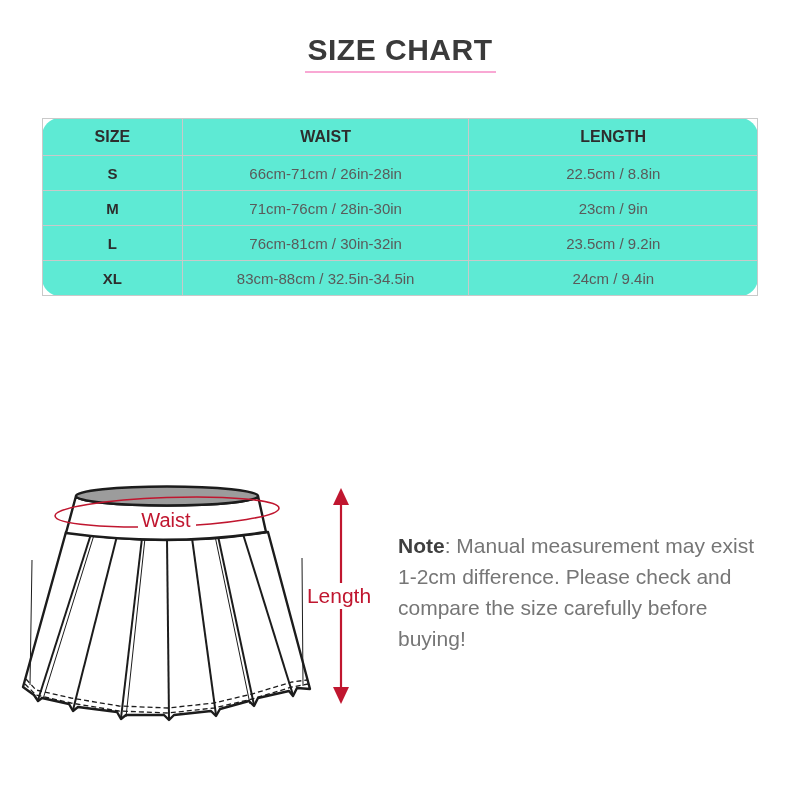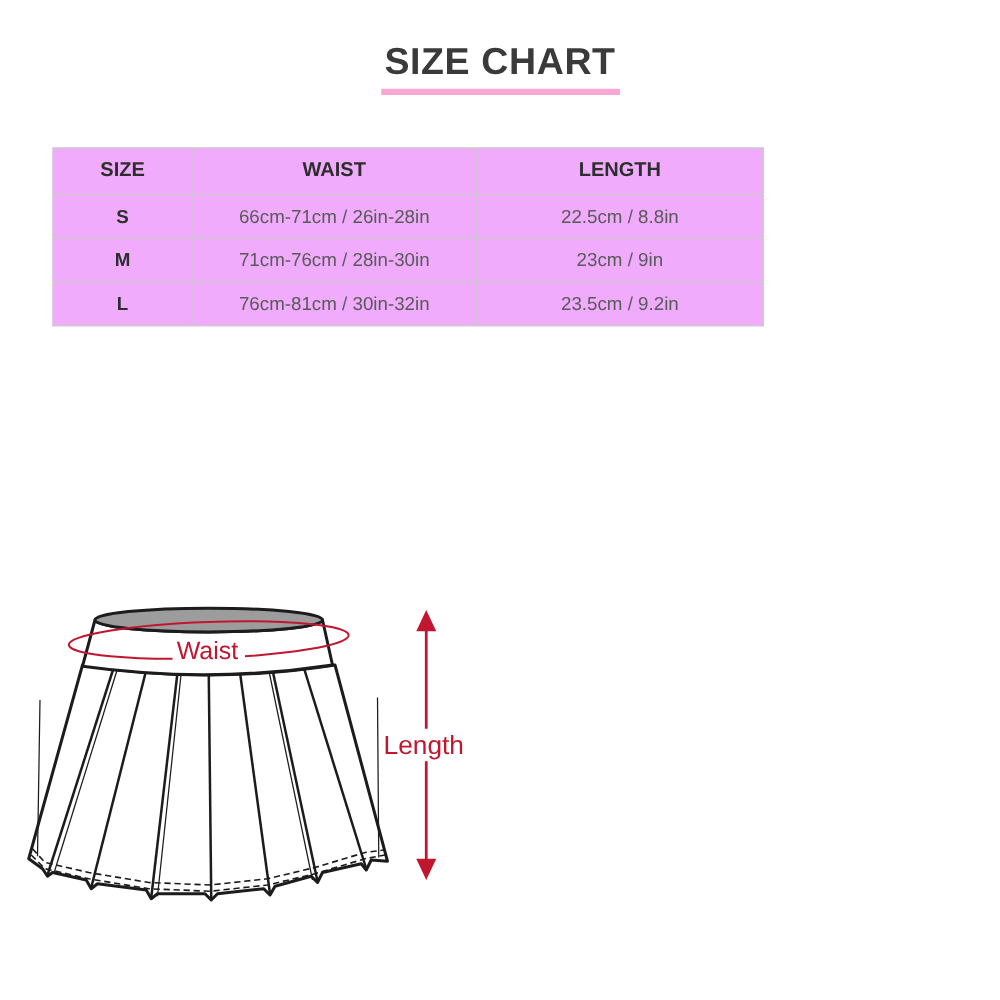--- a/index.html
+++ b/index.html
@@ -5,27 +5,27 @@
   html,body { margin:0; padding:0; background:#ffffff; }
   #screen {
     position:relative; width:800px; height:800px; background:#ffffff;
     font-family:"Liberation Sans", sans-serif; overflow:hidden;
   }
 
   
   .title-wrap { position:absolute; top:33px; left:0; width:100%; text-align:center; }
   .title-wrap .title {
     display:inline-block; font-size:30px; font-weight:bold; color:#3a3a3a;
-    letter-spacing:0.5px; border-bottom:5px solid #f9a8d4; padding:0 3px 4px 3px;
+    letter-spacing:0.5px; border-bottom:2px solid #f9a8d4; padding:0 3px 4px 3px;
   }
 
   
   table.size-table {
-    position:absolute; left:42px; top:118px; width:569px;
-    border-collapse:collapse; table-layout:fixed; background:#f0abfc;
+    position:absolute; left:42px; top:118px; width:716px;
+    border-collapse:collapse; table-layout:fixed; background:#5eead4;border-radius:18px;
   }
   table.size-table th, table.size-table td {
     border:1px solid #c9c9c9; text-align:center; vertical-align:middle;
     padding:0; overflow:hidden; white-space:nowrap;
   }
   table.size-table th { height:36px; font-size:16px; font-weight:bold; color:#2d2d2d; }
   table.size-table td { height:34px; font-size:15px; color:#5a5a5a; font-weight:normal; }
   table.size-table td.size-cell { font-weight:bold; color:#2d2d2d; }
 
   
@@ -70,20 +70,25 @@
       <tr>
         <td class="size-cell">M</td>
         <td>71cm-76cm / 28in-30in</td>
         <td>23cm / 9in</td>
       </tr>
       <tr>
         <td class="size-cell">L</td>
         <td>76cm-81cm / 30in-32in</td>
         <td>23.5cm / 9.2in</td>
       </tr>
+      <tr>
+        <td class="size-cell">XL</td>
+        <td>83cm-88cm / 32.5in-34.5in</td>
+        <td>24cm / 9.4in</td>
+      </tr>
     </tbody>
   </table>
 
   <svg class="skirt-svg" width="320" height="270" viewBox="0 0 320 270">
 
     <path d="M46,62 L3,217
              L14,225 L18,231 L22,228
              L49,234 L53,241 L58,237
              L97,242 L101,249 L106,245
              L144,245 L149,250 L154,245
@@ -123,14 +128,17 @@
   </svg>
 
   <svg class="arrow-svg" width="120" height="218" viewBox="0 0 120 218">
     <line x1="61" y1="12" x2="61" y2="206" stroke="#c0162f" stroke-width="2.2"></line>
     <polygon points="61,1 53,18 69,18" fill="#c0162f"></polygon>
     <polygon points="61,217 53,200 69,200" fill="#c0162f"></polygon>
     <rect x="28" y="96" width="62" height="26" fill="#ffffff"></rect>
     <text x="59" y="116" text-anchor="middle" font-size="21" fill="#c0162f" font-family="Liberation Sans, sans-serif">Length</text>
   </svg>
 
+  <div class="note">
+    <span class="note-prefix">Note</span><span>: Manual measurement may exist 1-2cm difference. Please check and compare the size carefully before buying!</span>
+  </div>
 
 </div>
 
 </body></html>

